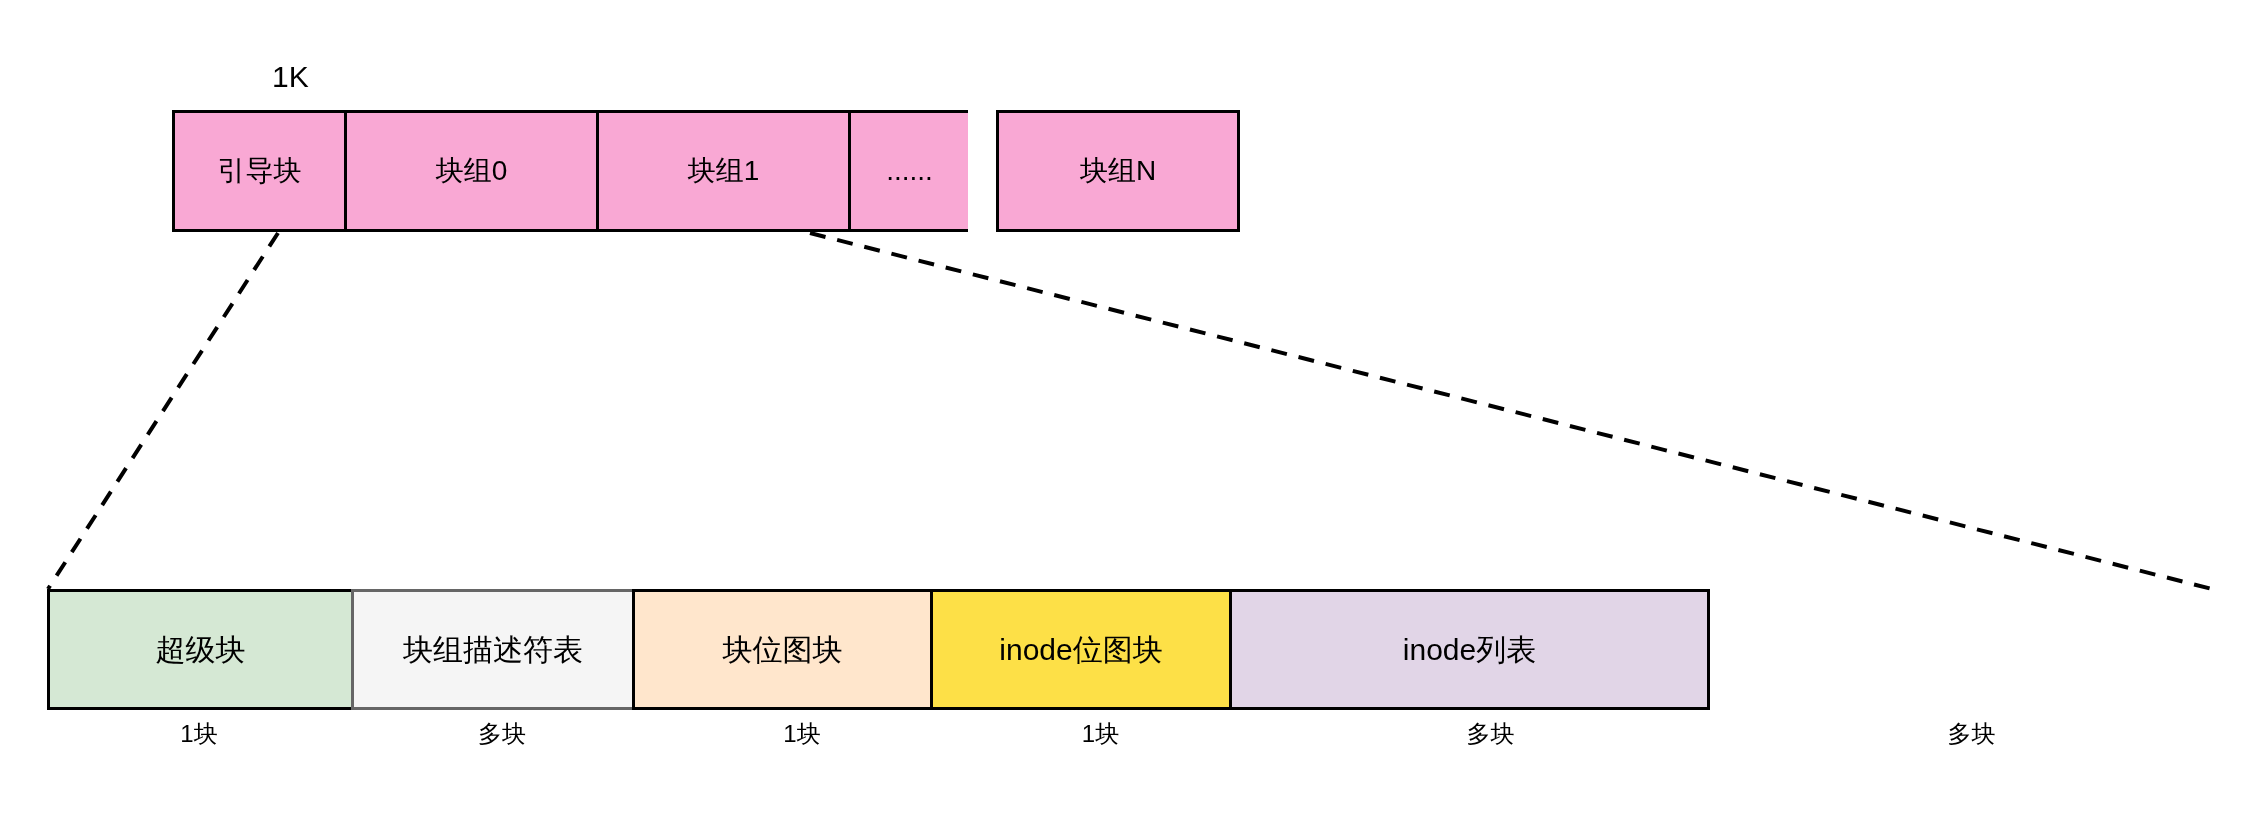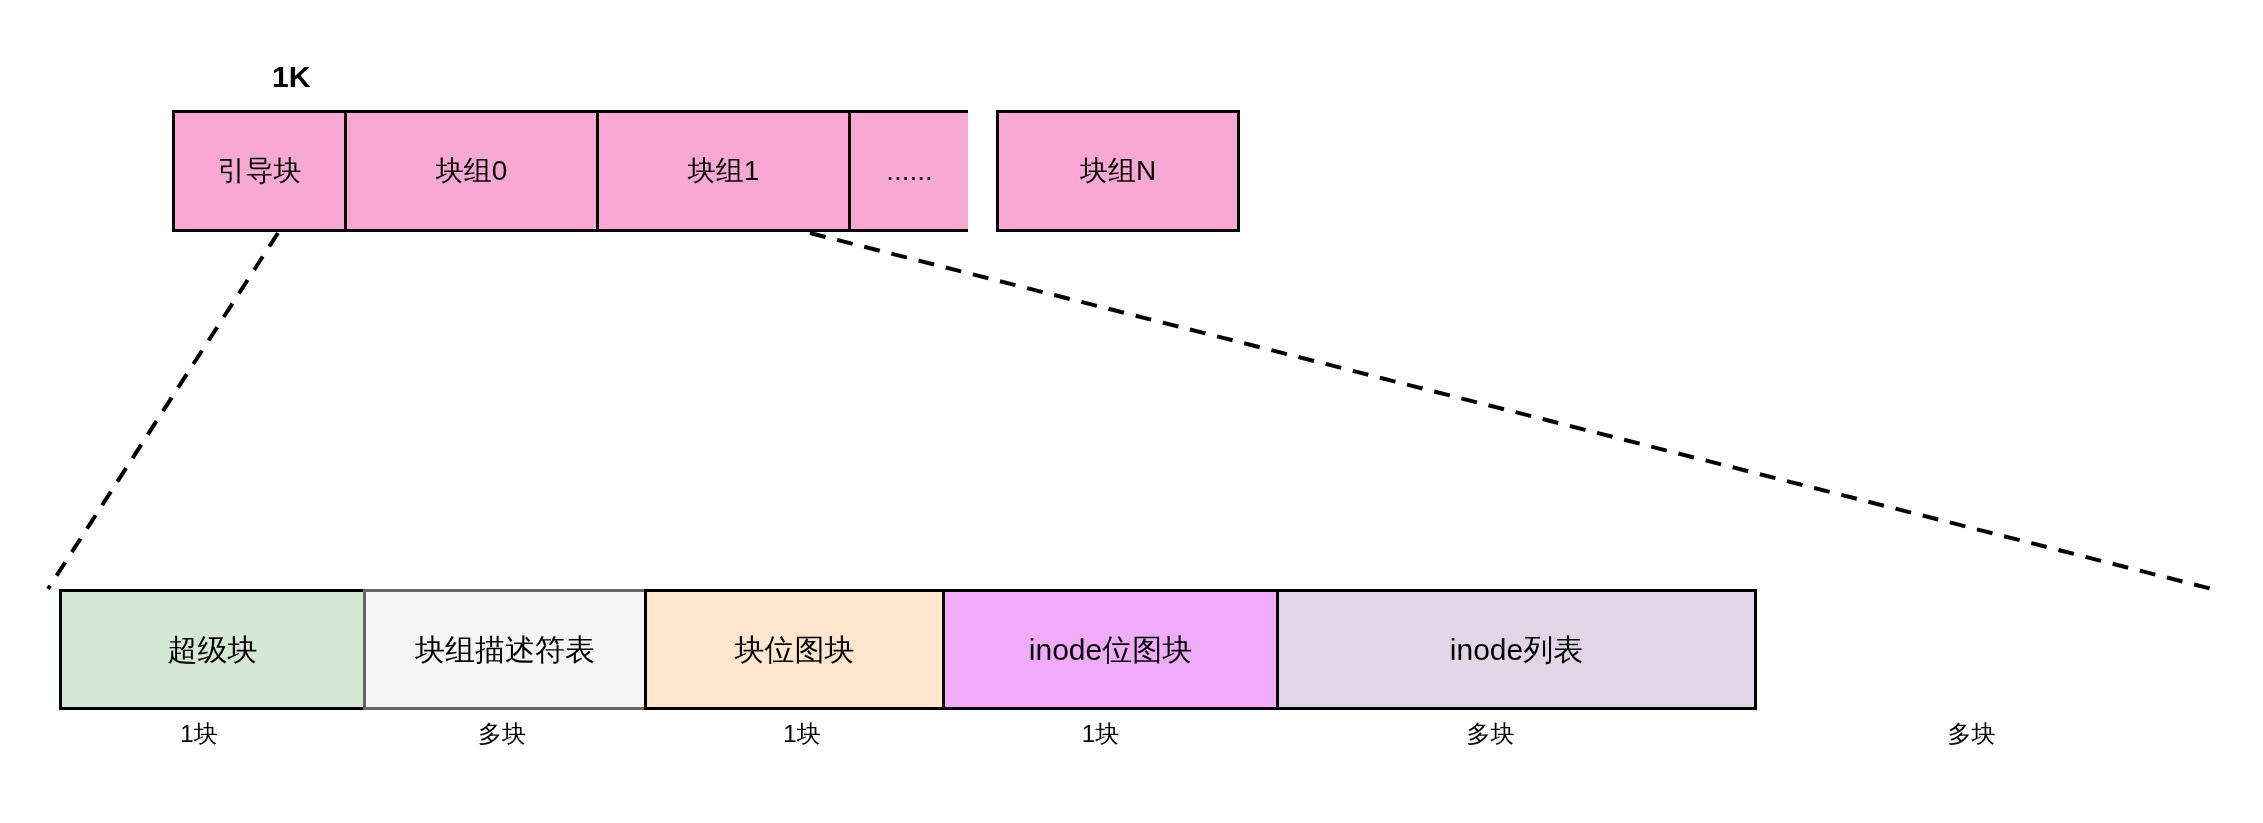--- a/index.html
+++ b/index.html
@@ -39,21 +39,20 @@
   .size-annotation {
     position: absolute;
     font-size: 30px;
     line-height: 1;
     white-space: nowrap;
     color: #000;
   }
   #size-label-1k {
     left: 272px;
     top: 62px;
-    font-weight: bold;
   }
 
   
   #disk-row {
     position: absolute;
     left: 172px;
     top: 110px;
     height: 122px;
     display: flex;
     box-sizing: border-box;
@@ -72,21 +71,21 @@
     color: #000;
   }
   .disk-cell:last-child {
     border-right-width: 3px;
     margin-left: 28px;
   }
 
   
   #group-row {
     position: absolute;
-    left: 59px;
+    left: 47px;
     top: 589px;
     height: 121px;
     display: flex;
     box-sizing: border-box;
   }
   .group-cell {
     box-sizing: border-box;
     border: 3px solid #000000;
     border-right-width: 0;
     display: flex;
@@ -155,21 +154,21 @@
   <div id="group-row">
     <div class="group-cell" style="width:304px;background:#d5e8d4">
       <span>超级块</span>
     </div>
     <div class="group-cell muted-border" style="width:281px;background:#f5f5f5">
       <span>块组描述符表</span>
     </div>
     <div class="group-cell" style="width:298px;background:#ffe6cc">
       <span>块位图块</span>
     </div>
-    <div class="group-cell" style="width:334px;background:#f0abfc">
+    <div class="group-cell" style="width:299px;background:#fde047">
       <span>inode位图块</span>
     </div>
     <div class="group-cell" style="width:481px;background:#e1d5e7">
       <span>inode列表</span>
     </div>
   </div>
 
   <div id="group-caption-row">
     <div class="group-caption" style="width:304px">1块</div>
     <div class="group-caption" style="width:302px">多块</div>

